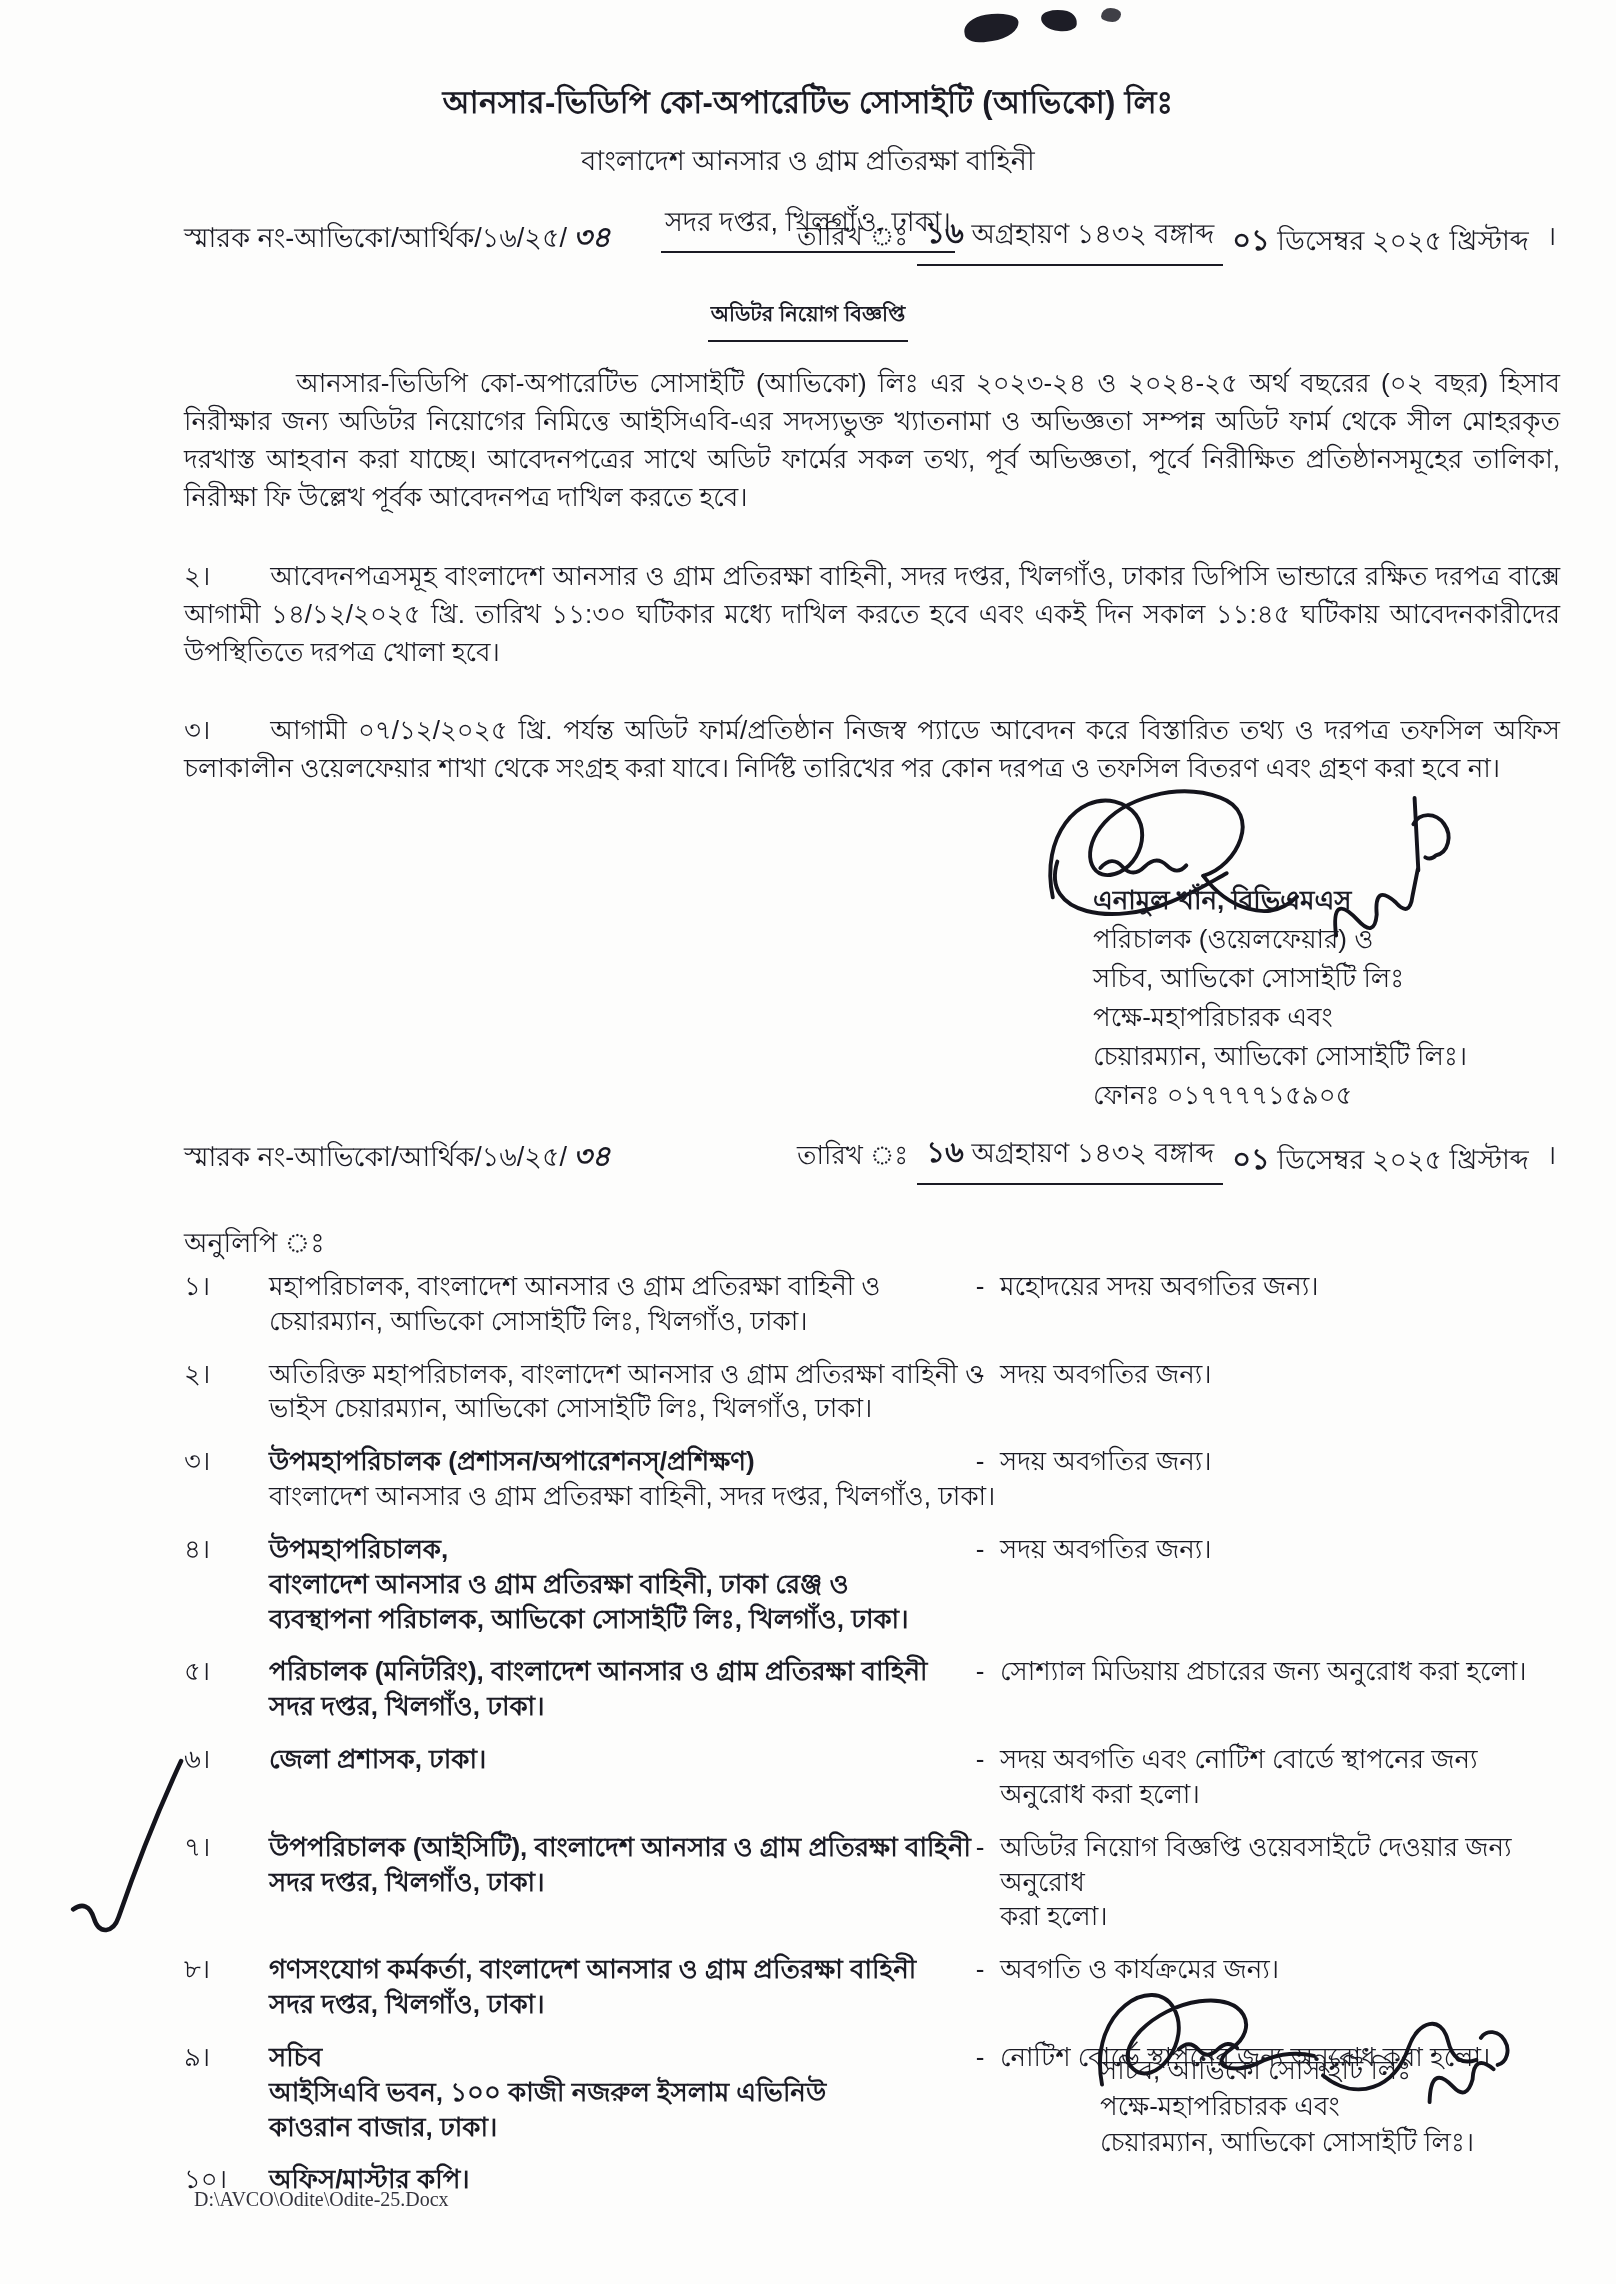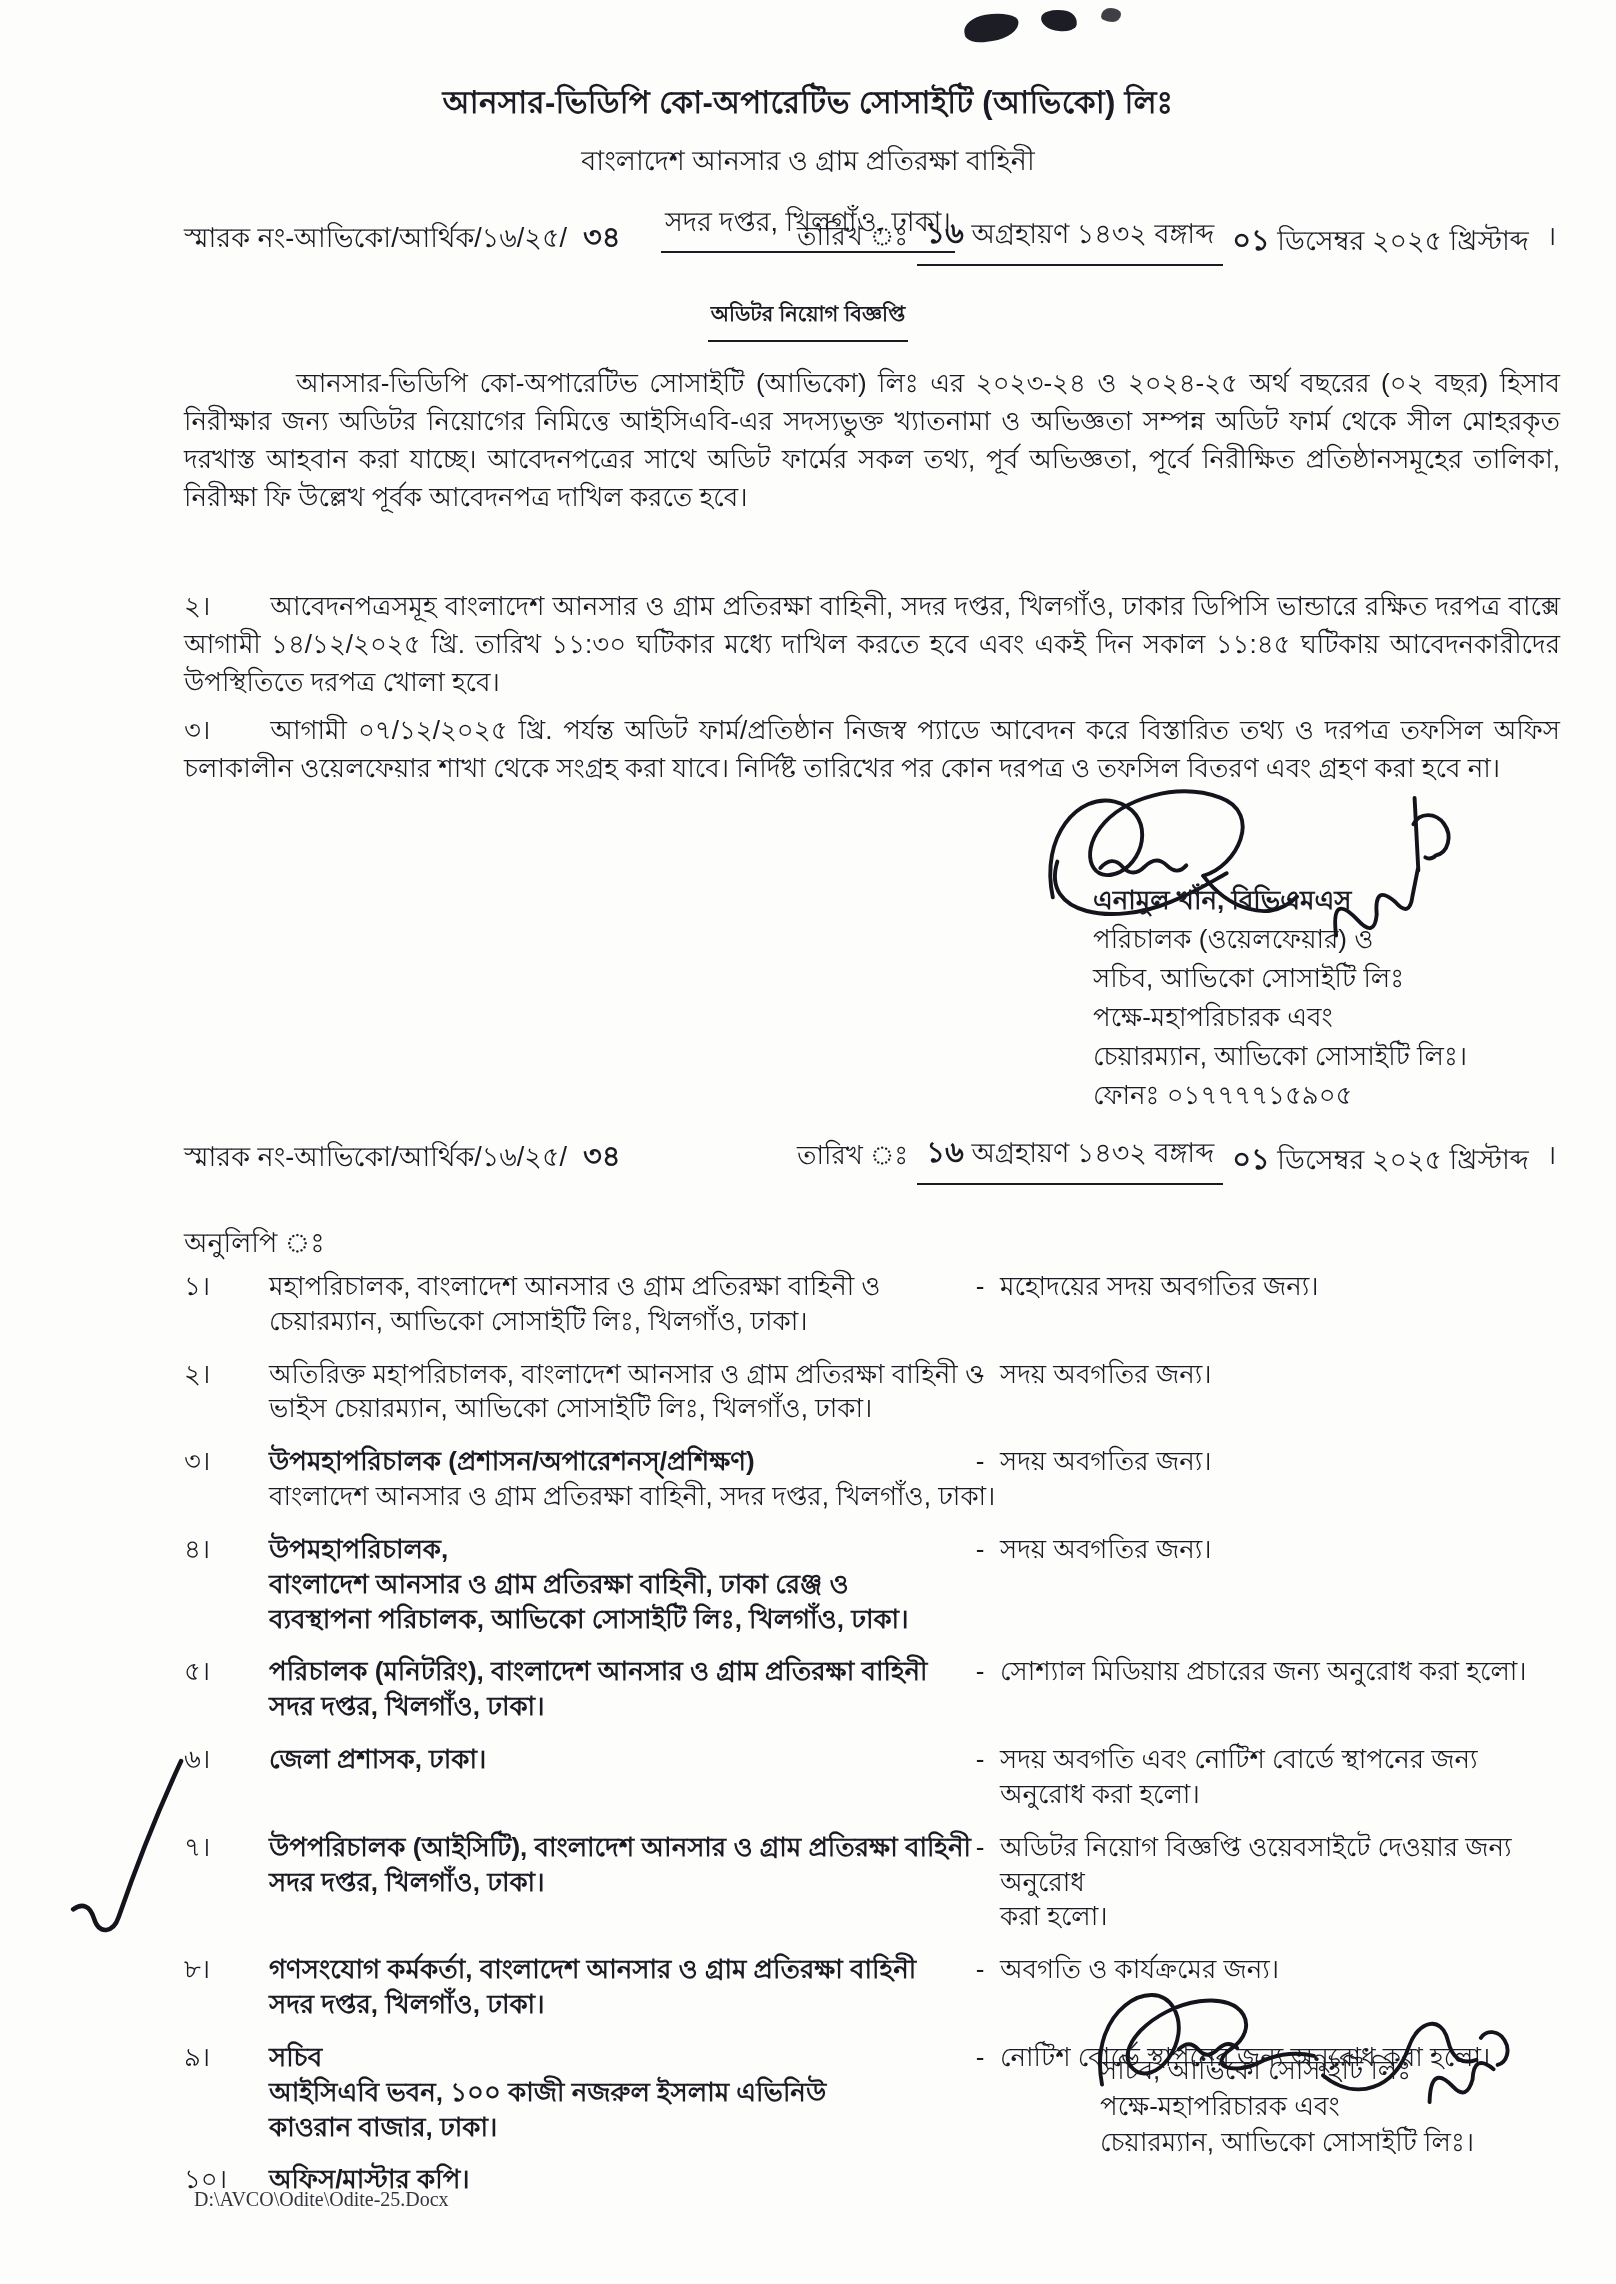--- a/index.html
+++ b/index.html
@@ -17,37 +17,37 @@
   .org-name{font-size:31px;font-weight:700;letter-spacing:0.3px;}
   .org-parent{font-size:27px;margin-top:10.4px;}
   .org-addr{font-size:27px;margin-top:9px;display:inline-block;
     border-bottom:2px solid #1b1b24;padding:0 3.9px 5.2px;}
   .org-addr-wrap{margin-top:6.5px;}
   
   .memo-row{position:absolute;left:184px;right:60px;display:flex;
     justify-content:space-between;align-items:center;font-size:27px;}
   .memo-row1{top:210px;}
   .memo-row2{top:1129px;}
-  .memo-num{font-weight:700;font-size:29px;margin-left:16px;}
+  .memo-num{font-weight:700;font-size:29px;margin-left:6px;font-style:italic;}
   .date-block{display:flex;align-items:center;gap:9px;}
   .date-label{font-size:26px;}
   .frac{display:flex;flex-direction:row;text-align:center;}
   .frac-top{padding:0 9px 5.2px;border-bottom:2.6px solid #1b1b24;}
   .frac-bottom{padding:7px 9px 0;}
   .dnum{font-weight:700;font-size:29px;}
   .date-suffix{font-size:26px;align-self:center;}
   
   .title-wrap{position:absolute;top:298px;left:0;right:0;text-align:center;}
   .doc-title{display:inline-block;font-size:21px;font-weight:700;
     border-bottom:2.6px solid #1b1b24;padding:0 2.6px 6.5px;}
   
   .para{position:absolute;left:184px;width:1376px;font-size:26px;
     line-height:1.46;text-align:justify;}
   .para1{top:365px;text-indent:112px;}
-  .para2{top:588px;}
+  .para2{top:558px;}
   .para3{top:712px;}
   .pnum{margin-right:60px;}
   
   .sig-svg{position:absolute;pointer-events:none;}
   .sig1-svg{left:1017px;top:757px;width:521px;height:209px;}
   .sig2-svg{left:1056px;top:1948px;width:482px;height:182px;}
   .sig-block{position:absolute;font-size:26px;line-height:1.5;}
   .sig1-text{left:1093px;top:881px;}
   .sig2-text{left:1100px;top:2053px;line-height:1.38;}
   .sig-name{font-weight:700;}

